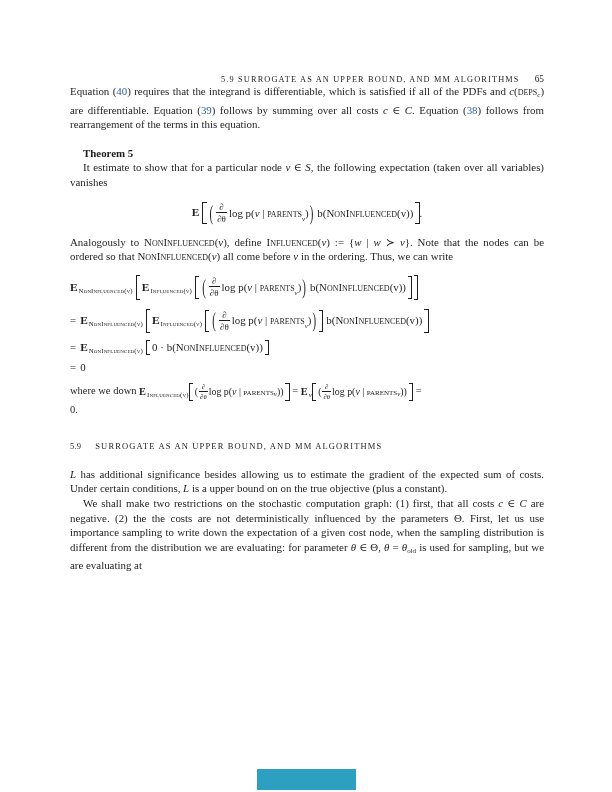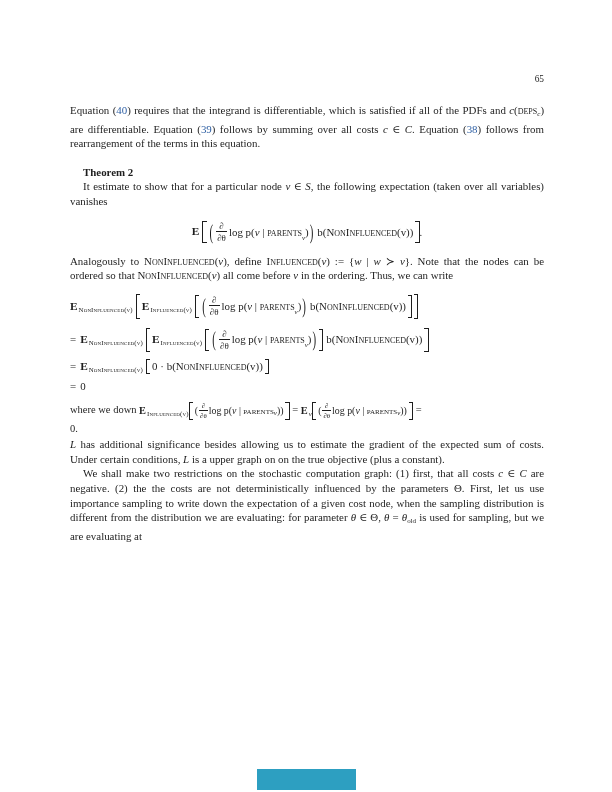--- a/index.html
+++ b/index.html
@@ -4,21 +4,21 @@
 <style>
   html,body { margin:0; padding:0; background:#fff; }
   .page { position:relative; width:612px; height:792px; background:#ffffff; overflow:hidden;
           font-family:"Liberation Serif","DejaVu Serif",serif; color:#1d1d1d; }
   .content { position:absolute; left:70px; top:74px; width:474px; }
   
   .rhead { display:flex; justify-content:flex-end; align-items:baseline; gap:15px;
            font-size:8.3px; letter-spacing:1.15px; color:#242424; }
   .rhead .pg { font-size:9.4px; letter-spacing:0; }
   
-  .body { margin-top:19px; font-size:10.9px; line-height:14.6px; text-align:justify; }
+  .body { font-size:10.9px; line-height:14.6px; text-align:justify; }
   p { margin:0; }
   .indent { text-indent:13px; }
   .mt { margin-top:14px; }
   .bf { font-weight:bold; }
   .it { font-style:italic; }
   .sc { font-variant:small-caps; }
   .ref { color:#2e5fa3; }
   .sub { font-size:7px; vertical-align:-2px; }
   .sub.it { font-style:italic; }
   
@@ -58,28 +58,29 @@
   
   .footer-box { position:absolute; left:257px; top:769px; width:99px; height:21px; background:#2d9fc1; }
 </style>
 </head>
 <body>
 
 <div class="page">
   <div class="content">
 
     <div class="rhead">
+      <span>5.9 SURROGATE AS AN UPPER BOUND, AND MM ALGORITHMS</span>
       <span class="pg">65</span>
     </div>
 
     <div class="body">
 
       <p><span>Equation (</span><span class="ref">40</span><span>) requires that the integrand is differentiable, which is satisfied if all of the PDFs and </span><span class="it">c</span><span>(</span><span class="sc">deps</span><span class="sub it">c</span><span>) are differentiable. Equation (</span><span class="ref">39</span><span>) follows by summing over all costs </span><span class="it">c</span><span> ∈ </span><span class="it">C</span><span>. Equation (</span><span class="ref">38</span><span>) follows from rearrangement of the terms in this equation.</span></p>
 
-      <p class="indent mt"><span class="bf">Theorem 2</span></p>
+      <p class="indent mt"><span class="bf">Theorem 5</span></p>
 
       <p class="indent"><span>It estimate to show that for a particular node </span><span class="it">v</span><span> ∈ </span><span class="it">S</span><span>, the following expectation (taken over all variables) vanishes</span></p>
 
       <div class="eq-center">
         <span class="m">
           <span class="E">E</span>
           <span class="gap"></span>
           <span class="grp">
             <span class="sqb l"></span>
             <span class="bp">(</span>
@@ -175,22 +176,26 @@
               <span class="esub"><span class="E">E</span><span class="msub"><span>Influenced</span><span>(v)</span></span></span>
               <span class="grp tight"><span class="sqb l"></span><span>(</span><span class="frac sm"><span class="n">∂</span><span class="d">∂θ</span></span><span>log p(</span><span class="it">v</span><span> | </span><span class="sc">parents</span><span class="subv">v</span><span>)</span><span>)</span><span class="sqb r"></span></span>
             </span><span> = </span><span class="m sm">
               <span class="esub"><span class="E">E</span><span class="msub itv"><span>v</span></span></span>
               <span class="grp tight"><span class="sqb l"></span><span>(</span><span class="frac sm"><span class="n">∂</span><span class="d">∂θ</span></span><span>log p(</span><span class="it">v</span><span> | </span><span class="sc">parents</span><span class="subv">v</span><span>)</span><span>)</span><span class="sqb r"></span></span>
             </span><span> =</span>
         </div>
         <div class="whereline"><span>0.</span></div>
       </div>
 
-
-      <p><span class="it">L</span><span> has additional significance besides allowing us to estimate the gradient of the expected sum of costs. Under certain conditions, </span><span class="it">L</span><span> is a upper graph on on the true objective (plus a constant).</span></p>
+      <div class="sec-head">
+        <span class="num">5.9</span>
+        <span>SURROGATE AS AN UPPER BOUND, AND MM ALGORITHMS</span>
+      </div>
+
+      <p><span class="it">L</span><span> has additional significance besides allowing us to estimate the gradient of the expected sum of costs. Under certain conditions, </span><span class="it">L</span><span> is a upper bound on on the true objective (plus a constant).</span></p>
 
       <p class="indent"><span>We shall make two restrictions on the stochastic computation graph: (1) first, that all costs </span><span class="it">c</span><span> ∈ </span><span class="it">C</span><span> are negative. (2) the the costs are not deterministically influenced by the parameters </span><span>Θ</span><span>. First, let us use importance sampling to write down the expectation of a given cost node, when the sampling distribution is different from the distribution we are evaluating: for parameter </span><span class="it">θ</span><span> ∈ </span><span>Θ</span><span>, </span><span class="it">θ</span><span> = </span><span class="it">θ</span><span class="sub">old</span><span> is used for sampling, but we are evaluating at</span></p>
 
     </div>
   </div>
 
   <div class="footer-box"></div>
 </div>
 
 </body></html>

